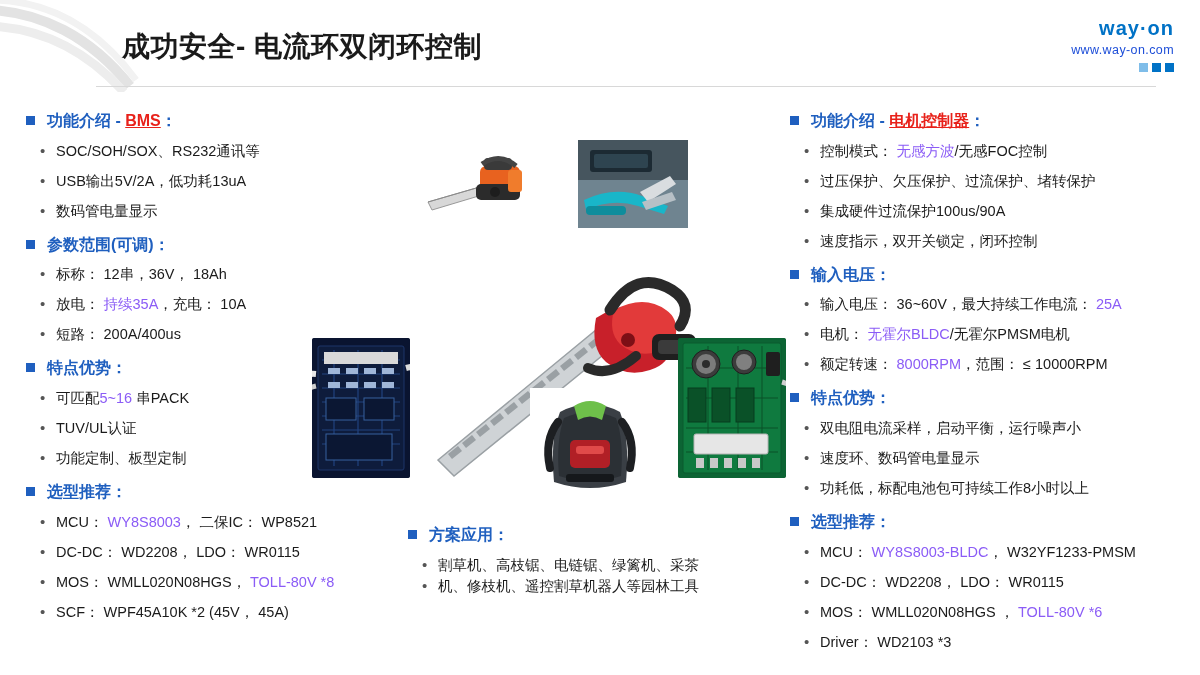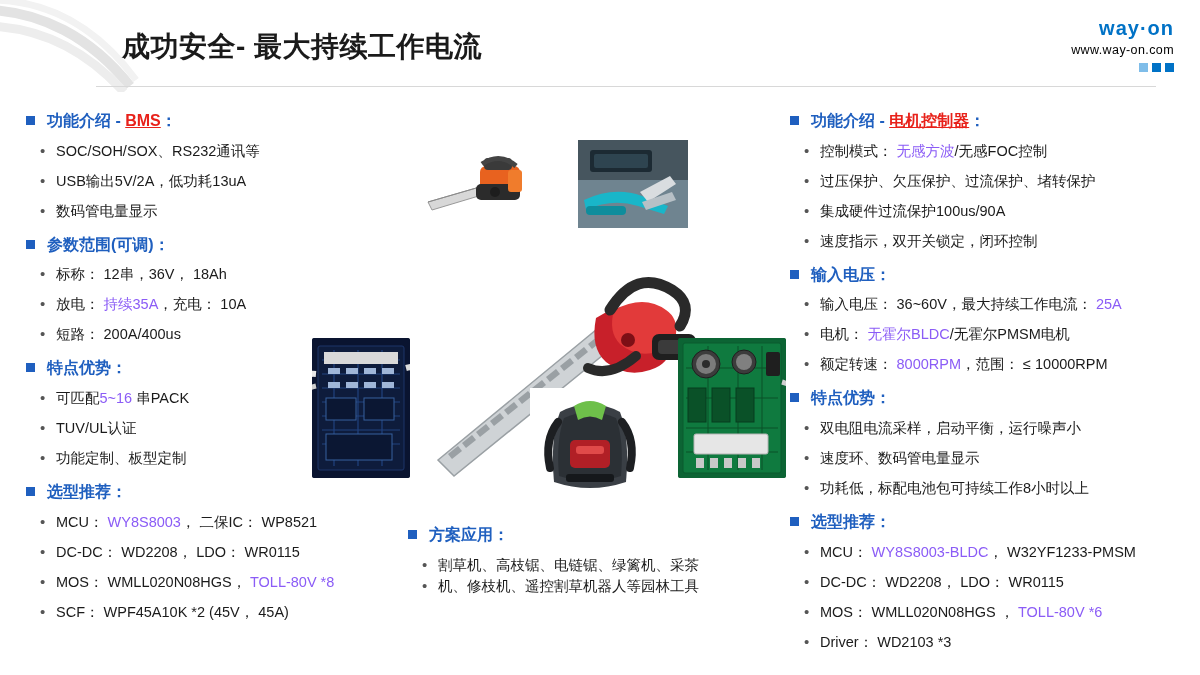--- a/index.html
+++ b/index.html
@@ -49,21 +49,21 @@
   }
   .logo-word {
     font-size: 20px;
     font-weight: bold;
     color: #0072c6;
     letter-spacing: 1px;
     line-height: 1;
   }
   .logo-url {
     font-size: 12.5px;
-    color: #000000;
+    color: #1d4ed8;
     letter-spacing: 0.4px;
     margin-top: 5px;
   }
   .logo-squares {
     margin-top: 6px;
     display: flex;
     justify-content: flex-end;
     gap: 4px;
   }
   .logo-squares span {
@@ -160,21 +160,21 @@
 
   <div class="header-swoosh">
     <svg width="140" height="92" viewBox="0 0 140 92">
       <path d="M-10,10 C40,12 90,36 130,86" stroke="#e3e3e3" stroke-width="10" fill="none"></path>
       <path d="M-10,26 C40,28 86,50 124,92" stroke="#ededed" stroke-width="9" fill="none"></path>
       <path d="M-10,0 C46,0 96,26 136,80" stroke="#f2f2f2" stroke-width="7" fill="none"></path>
     </svg>
   </div>
   <div class="header-rule"></div>
 
-  <div class="slide-title">成功安全- 最大持续工作电流</div>
+  <div class="slide-title">成功安全- 电流环双闭环控制</div>
 
   <div class="logo">
     <div class="logo-word">way·on</div>
     <div class="logo-url">www.way-on.com</div>
     <div class="logo-squares">
       <span class="light"></span>
         <span></span>
         <span></span>
     </div>
   </div>

